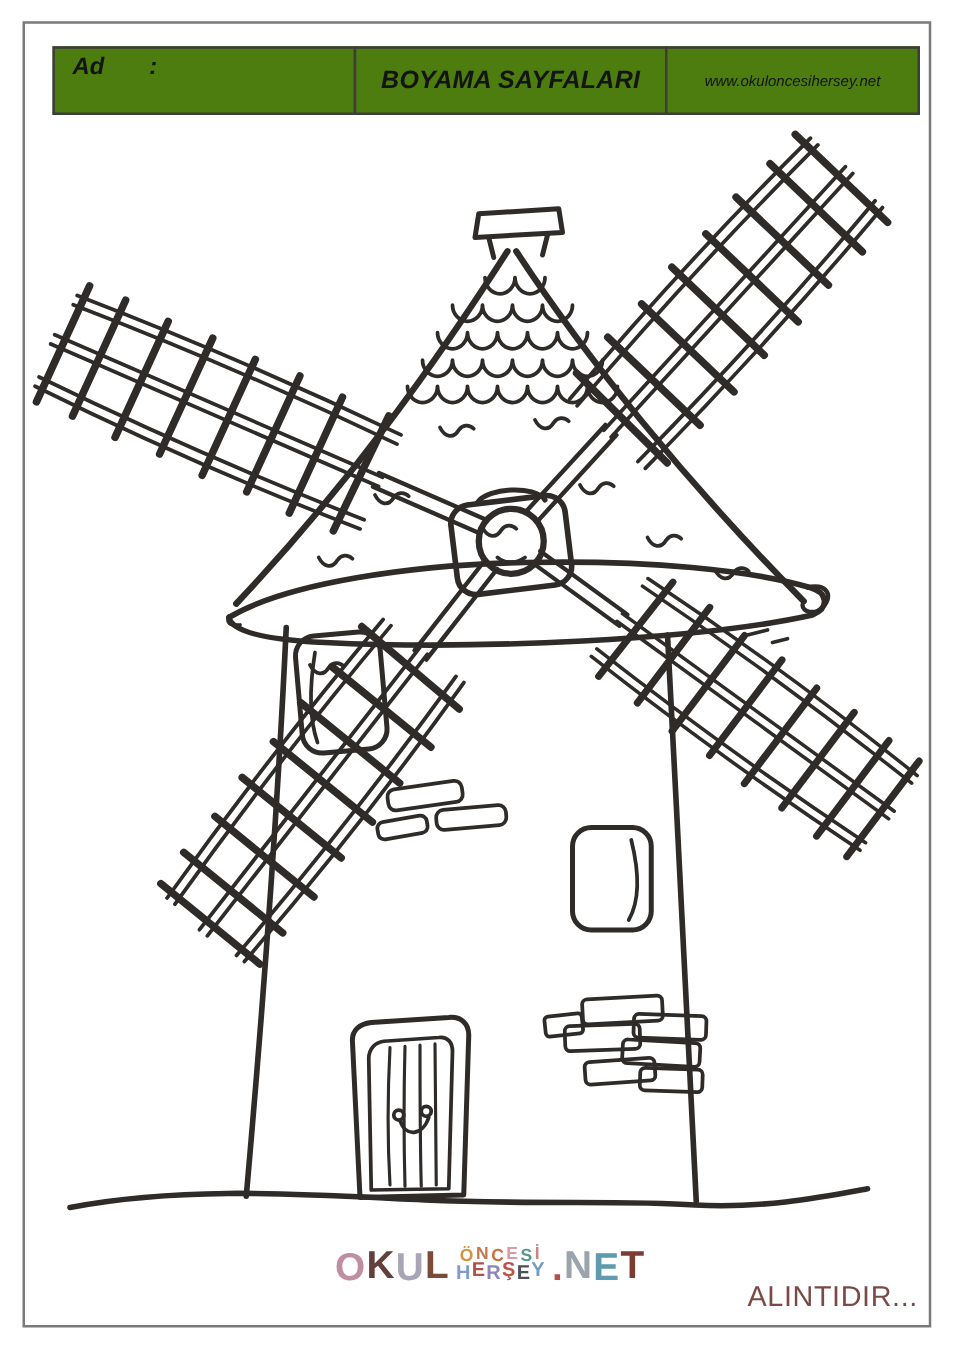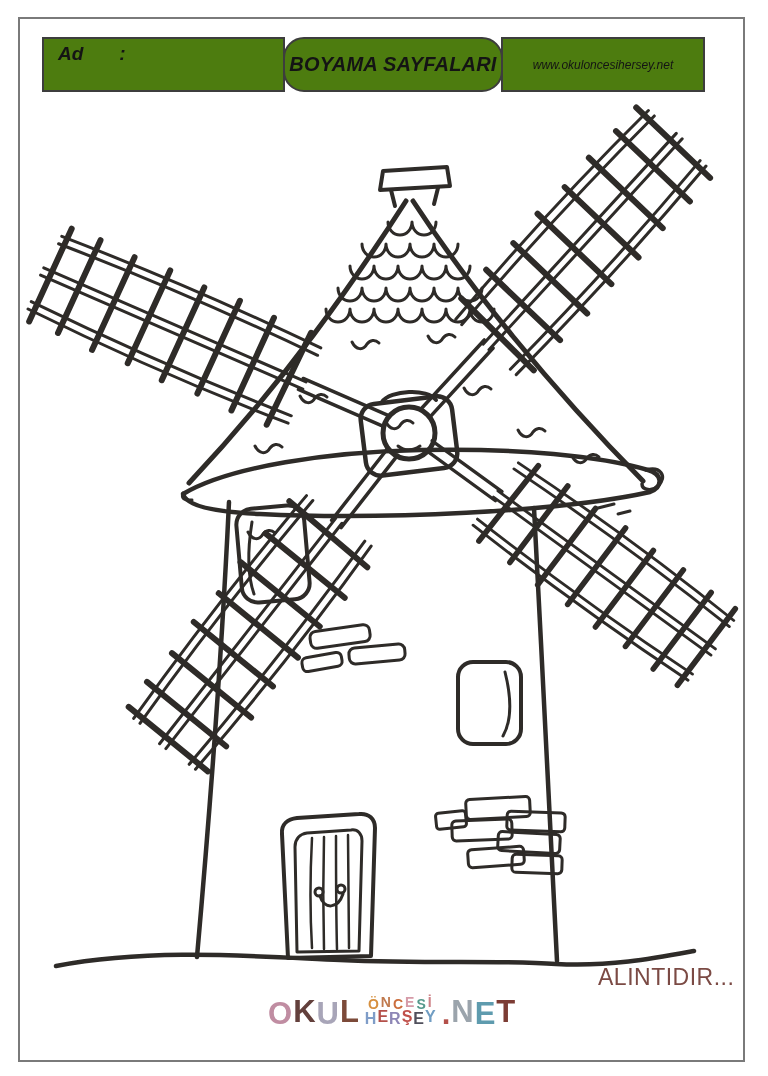--- a/index.html
+++ b/index.html
@@ -13,22 +13,22 @@
   }
   
   .header{position:absolute;left:42px;top:37px;display:flex;z-index:3;}
   .cell{
     box-sizing:border-box;height:55px;border:2px solid var(--header-border,#3d3d3d);
     background:#4d7c0f;color:#141414;font-style:italic;
   }
   .cell+.cell{margin-left:-2px;}
   .cell-name{width:243px;padding:2px 0 0 14px;font-size:19px;font-weight:bold;line-height:25px;}
   .cell-name .colon{display:inline-block;margin-left:36px;}
-  .cell-title{width:220px;display:flex;align-items:center;justify-content:center;
-    font-size:20px;font-weight:bold;letter-spacing:.2px;border-radius:21px;}
+  .cell-title{width:251px;display:flex;align-items:center;justify-content:center;
+    font-size:20px;font-weight:bold;letter-spacing:.2px;}
   .cell-site{width:204px;display:flex;align-items:center;justify-content:center;
     font-size:12px;font-weight:normal;}
   
   svg.art{position:absolute;left:0;top:0;z-index:1;}
   svg.art *{fill:none;stroke-linecap:round;stroke-linejoin:round;}
   .ink{stroke:var(--ink,#2e2b28);}
   .w25{stroke-width:2.5}.w3{stroke-width:3}.w35{stroke-width:3.5}
   .w4{stroke-width:4}.w45{stroke-width:4.5}.w5{stroke-width:5}.w6{stroke-width:6}
   .wf{fill:#ffffff}
   .dot{fill:var(--ink,#2e2b28);stroke:none;}
@@ -39,21 +39,21 @@
   }
   .lg-word{display:inline-flex;}
   .lg-okul{font-size:31px;letter-spacing:1px;line-height:1;}
   .lg-stack{display:inline-flex;flex-direction:column;align-items:center;margin:0 5px;}
   .lg-oncesi{font-size:14px;letter-spacing:2px;line-height:1.1;}
   .lg-hersey{font-size:16px;letter-spacing:1px;line-height:1.1;}
   .lg-net{font-size:31px;letter-spacing:1px;line-height:1;}
   .logo span span:nth-child(odd){position:relative;top:1px;}
   .logo span span:nth-child(even){position:relative;top:-1px;}
   .attribution{
-    position:absolute;left:598px;top:964px;font-size:23px;letter-spacing:.5px;
+    position:absolute;left:598px;top:1024px;font-size:23px;letter-spacing:.5px;
     color:var(--attribution,#7b4a44);z-index:3;
   }
 </style>
 </head>
 <body>
 
 <div class="page">
   <div class="page-border"></div>
 
   <div class="header">

